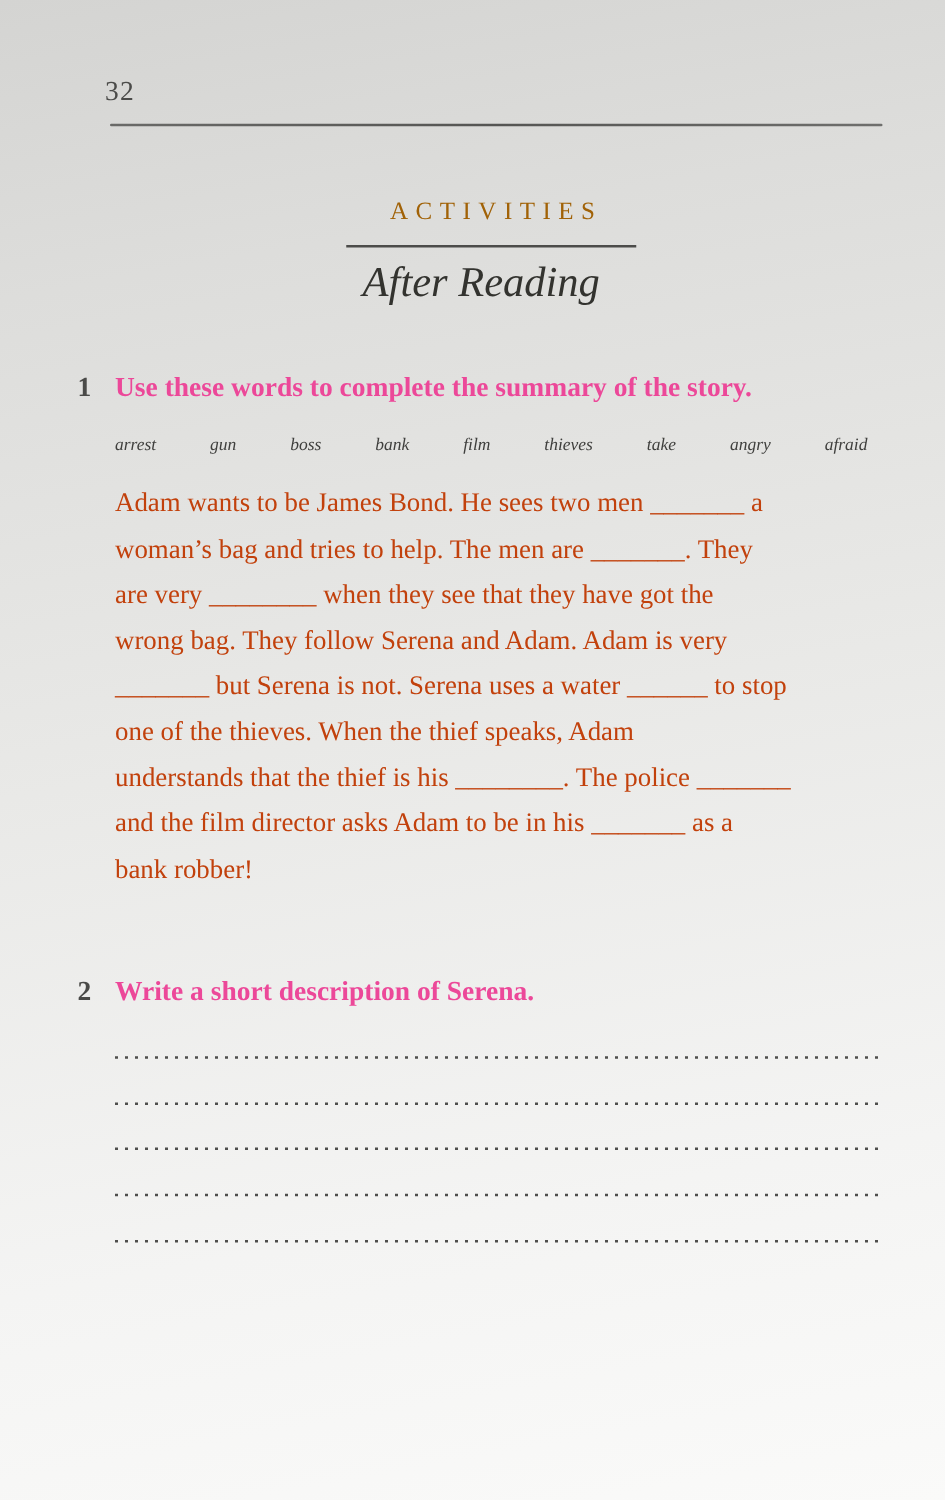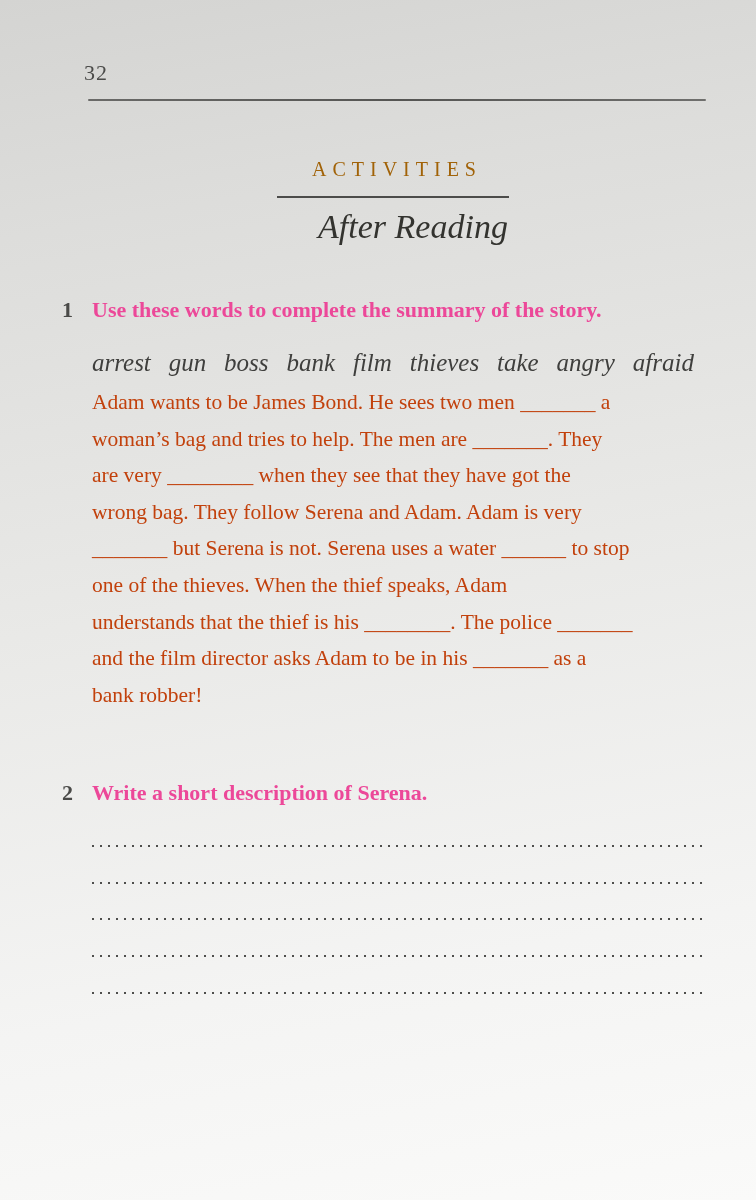--- a/index.html
+++ b/index.html
@@ -23,39 +23,39 @@
   .activities-header{
     position:absolute;left:88px;top:158px;width:618px;
     text-align:center;font-size:20px;letter-spacing:6px;
     color:#a16207;
   }
   .mid-rule{
     position:absolute;left:277px;top:196px;width:232px;height:2px;
     background:#4c4c4a;
   }
   .section-title{
-    position:absolute;left:104px;top:208px;width:618px;
+    position:absolute;left:76px;top:208px;width:618px;
     text-align:center;font-style:italic;font-size:34px;
     color:#33332f;
   }
   .activity-number{
     position:absolute;left:62px;width:24px;
     font-size:22px;font-weight:bold;color:#4a4a48;
   }
   .activity-prompt{
     position:absolute;left:92px;width:620px;
     font-size:22px;font-weight:bold;color:#ec4899;
     white-space:nowrap;
   }
   .num1,.prompt1{top:297px;}
   .num2,.prompt2{top:780px;}
   .word-bank{
     position:absolute;left:92px;top:349px;width:602px;
     display:flex;justify-content:space-between;
-    font-style:italic;font-size:25px;color:#3f3f3d;align-items:center;
+    font-style:italic;font-size:14px;color:#3f3f3d;align-items:center;
   }
   .summary{
     position:absolute;left:92px;top:384px;width:620px;
     font-size:21.5px;line-height:36.6px;color:#c2410c;
   }
   .summary .line{white-space:nowrap;}
   .answer-lines{
     position:absolute;left:92px;top:845px;width:614px;
   }
   .answer-line{

